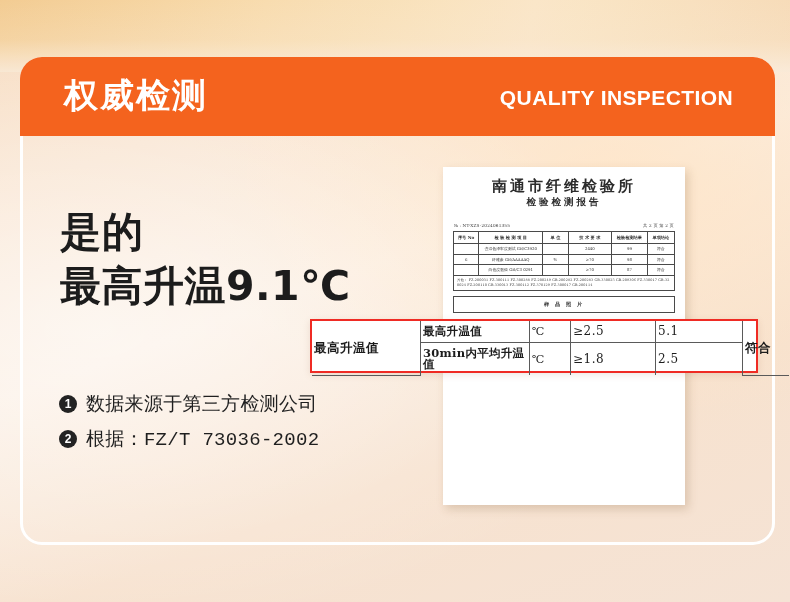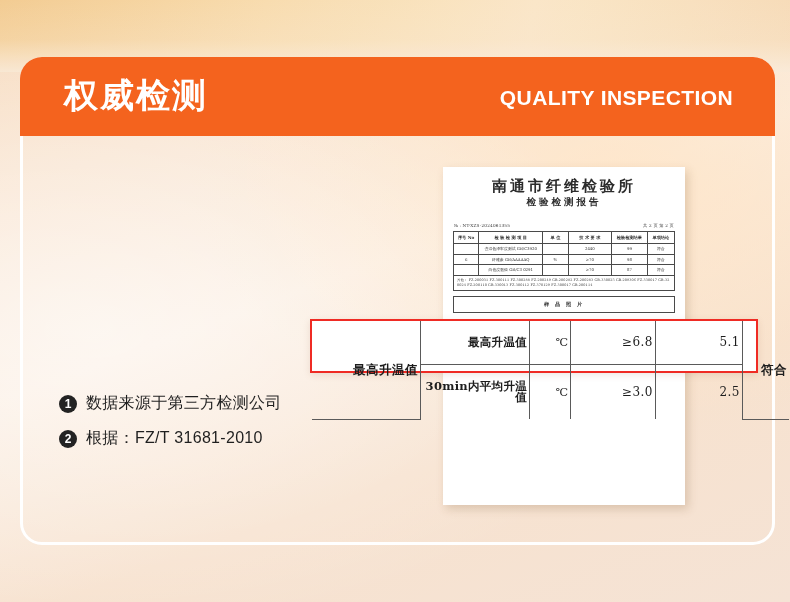--- a/index.html
+++ b/index.html
@@ -139,23 +139,23 @@
     background: #232323;
     color: #ffffff;
     font-size: 12px;
     font-weight: bold;
     line-height: 18px;
     text-align: center;
     margin-right: 9px;
     font-family: "Liberation Sans", sans-serif;
   }
   .bullet-text {
-    font-size: 16px;
+    font-size: 19px;
     color: #1f1f1f;
-    font-family: Liberation Sans, sans-serif;
+    font-family: Liberation Mono, monospace;
     letter-spacing: 0.3px;
     white-space: nowrap;
   }
 
   
   #certificate {
     position: absolute;
     left: 443px;
     top: 167px;
     width: 242px;
@@ -258,24 +258,24 @@
   }
   #result-table {
     width: 100%;
     height: 100%;
     border-collapse: collapse;
     table-layout: fixed;
     font-family: "DejaVu Serif", "Liberation Serif", serif;
   }
   #result-table td {
     border: 1px solid #5a5a5a;
-    text-align: right;
+    text-align: left;
     vertical-align: middle;
     color: #1d1d1d;
-    padding: 16px 2px;
+    padding: 5px 2px;
     line-height: 11px;
   }
   #result-table td.edge-l { border-left: none; }
   #result-table td.edge-r { border-right: none; }
   #result-table tr:first-child td { border-top: none; }
   #result-table tr:last-child td { border-bottom: none; }
   .c-prop   { width: 104px; font-size: 12.5px; font-weight: bold; letter-spacing: 0.5px; }
   .c-item   { width: 104px; font-size: 11.5px; font-weight: bold; letter-spacing: 0.3px; }
   .c-unit   { width: 36px;  font-size: 11px; }
   .c-spec   { width: 80px;  font-size: 12px; letter-spacing: 0.5px; }
@@ -292,29 +292,33 @@
     <div class="fade"></div>
   </div>
 
   <div id="content-card"></div>
 
   <div id="header-bar">
     <div id="header-title-en">QUALITY INSPECTION</div>
     <div id="header-title-cn">权威检测</div>
   </div>
 
+  <div id="headline">
+    <div class="line1">是的</div>
+    <div class="line2">最高升温9.1℃</div>
+  </div>
 
   <div id="bullets">
     <div class="bullet-row">
       <span class="bullet-marker">1</span>
       <span class="bullet-text">数据来源于第三方检测公司</span>
     </div>
     <div class="bullet-row">
       <span class="bullet-marker">2</span>
-      <span class="bullet-text">根据：FZ/T 31681-2010</span>
+      <span class="bullet-text">根据：FZ/T 73036-2002</span>
     </div>
   </div>
 
   <div id="certificate">
     <div id="cert-org">南通市纤维检验所</div>
     <div id="cert-doc-title">检验检测报告</div>
 
     <div id="cert-meta">
       <span>№：NT-XZS-2024061355</span>
       <span>共 2 页 第 2 页</span>
@@ -375,27 +379,27 @@
     </div>
   </div>
 
   <div id="result-callout">
     <table id="result-table">
       <tbody>
           <tr>
         <td class="c-prop edge-l" rowspan="2">最高升温值</td>
         <td class="c-item">最高升温值</td>
         <td class="c-unit">℃</td>
-        <td class="c-spec">≥6.8</td>
+        <td class="c-spec">≥2.5</td>
         <td class="c-value">5.1</td>
         <td class="c-concl edge-r" rowspan="2">符合</td>
       </tr>
       <tr>
         <td class="c-item">30min内平均升温值</td>
         <td class="c-unit">℃</td>
-        <td class="c-spec">≥3.0</td>
+        <td class="c-spec">≥1.8</td>
         <td class="c-value">2.5</td>
       </tr>
     </tbody>
       </table>
   </div>
 
 </div>
 
 </body></html>

